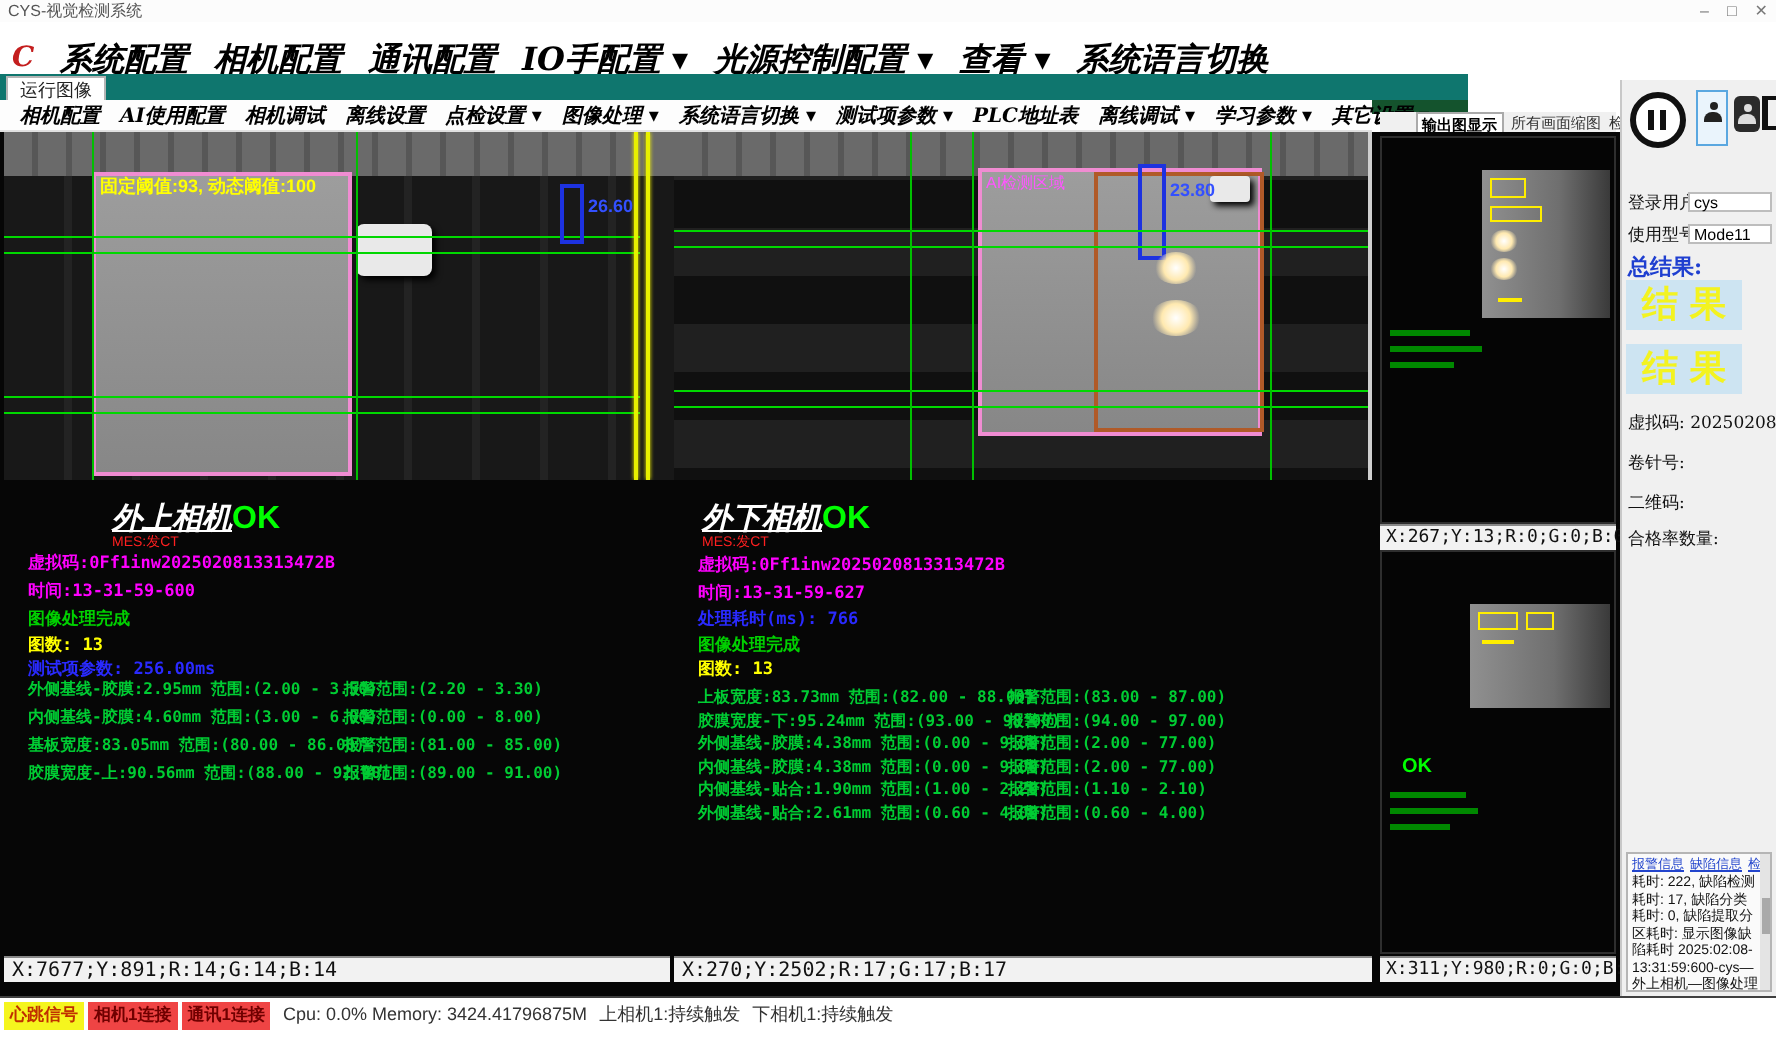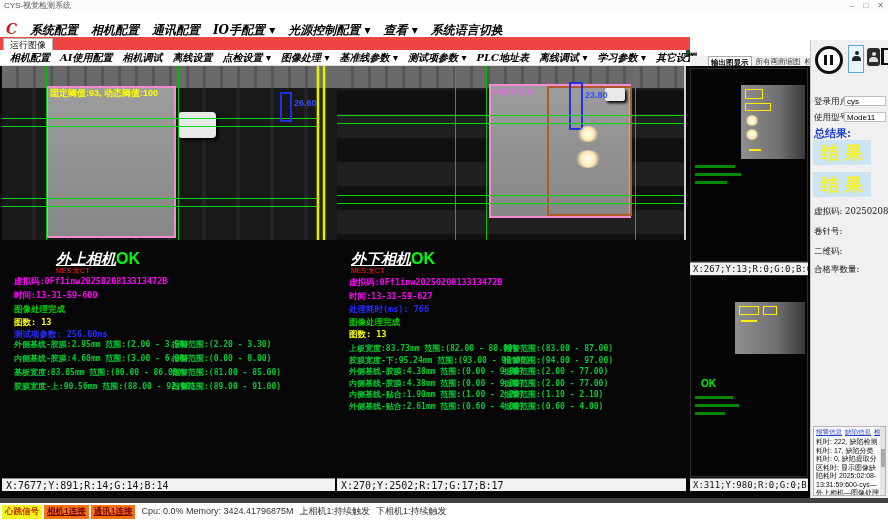--- a/index.html
+++ b/index.html
@@ -9,23 +9,23 @@
   
   .titlebar{position:absolute;left:0;top:12;width:888px;height:11px;background:#fcfcfc;
             font-size:8px;color:#555;line-height:11px;padding-left:4px;box-sizing:border-box;}
   .winbtns{position:absolute;right:4px;top:0;display:flex;gap:9px;font-size:8px;color:#777;}
   .winbtns span{cursor:default;}
   .menubar{position:absolute;left:0;top:23px;width:888px;height:14px;background:#fff;}
   .logo{position:absolute;left:6px;top:-2px;color:#c41e1e;font-family:"DejaVu Serif",serif;
         font-style:italic;font-weight:bold;font-size:14px;}
   .menu-items{position:absolute;left:30px;top:0;display:flex;gap:13px;
               font-family:"DejaVu Serif",serif;font-style:italic;font-weight:bold;
-              font-size:12px;color:#000;line-height:14px;white-space:nowrap;}
-  .tabrow{position:absolute;left:0;top:37px;width:690px;height:13px;background:#ef4444;
-          border-bottom:7px solid #14532d;}
+              font-size:16px;color:#000;line-height:14px;white-space:nowrap;}
+  .tabrow{position:absolute;left:0;top:37px;width:690px;height:13px;background:#0f766e;
+          border-bottom:7px solid #14532d;padding-left:44px;}
   .tab{position:absolute;left:3px;top:1px;padding:0 6px;height:12px;line-height:12px;
        font-size:9px;color:#222;background:#fff;border:1px solid #b5b5b5;border-bottom:none;}
   .toolbar{position:absolute;left:0;top:50px;width:686px;height:16px;background:#fdfdfd;
            border-bottom:1px solid #e0e0e0;display:flex;gap:10px;align-items:center;
            padding-left:10px;box-sizing:border-box;
            font-family:"DejaVu Serif",serif;font-style:italic;font-weight:bold;
            font-size:10px;color:#000;white-space:nowrap;}
   .grip{position:absolute;left:3px;top:52px;width:2px;height:11px;border-left:1px solid #bbb;
         border-right:1px solid #bbb;}
 
@@ -127,26 +127,26 @@
           border:1px solid #b5b5b5;box-sizing:border-box;overflow:hidden;}
   .log-tabs{display:flex;gap:3px;font-size:6.5px;color:#2244cc;text-decoration:underline;
             padding:1px 1px 0 2px;white-space:nowrap;}
   .log-text{font-size:7px;color:#111;line-height:8.5px;padding:1px 6px 0 2px;
             white-space:pre-wrap;word-break:break-all;}
   .log-scroll{position:absolute;right:0;top:0;width:5px;height:100%;background:#e4e4e4;}
   .log-scroll i{position:absolute;left:0.5px;top:22px;width:4px;height:18px;background:#a9a9a9;}
 
   
   .statusbar{position:absolute;left:0;top:498px;width:888px;height:23px;background:#fff;
-             border-top:5px solid #404040;display:flex;align-items:flex-start;padding-top:2px;
+             border-top:1px solid #404040;display:flex;align-items:flex-start;padding-top:2px;
              box-sizing:border-box;font-size:9px;color:#222;}
   .badges{display:flex;gap:2px;margin-left:2px;}
   .badge{padding:1px 3px;font-weight:bold;font-size:8.5px;}
   .b-warn{background:#f5f51e;color:#c03000;}
-  .b-err{background:#f97316;color:#700000;text-decoration:underline;}
+  .b-err{background:#ef4444;color:#700000;}
   .sb-text{margin-left:6px;white-space:nowrap;font-size:9px;color:#333;line-height:13px;}
 </style>
 </head>
 <body>
 
 <div id="app">
 
   <div class="titlebar">
     <span>CYS-视觉检测系统</span>
     <span class="winbtns">
@@ -174,21 +174,21 @@
   </div>
 
   <div class="grip"></div>
   <div class="toolbar">
       <div class="tool-item">相机配置</div>
       <div class="tool-item">AI使用配置</div>
       <div class="tool-item">相机调试</div>
       <div class="tool-item">离线设置</div>
       <div class="tool-item">点检设置 ▾</div>
       <div class="tool-item">图像处理 ▾</div>
-      <div class="tool-item">基准线参数 ▾</div>
+      <div class="tool-item">系统语言切换 ▾</div>
       <div class="tool-item">测试项参数 ▾</div>
       <div class="tool-item">PLC地址表</div>
       <div class="tool-item">离线调试 ▾</div>
       <div class="tool-item">学习参数 ▾</div>
       <div class="tool-item">其它设置 ▾</div>
     </div>
 
   <div class="thumb-tabs">
       <div class="ttab">输出图显示</div>
       <div class="ttab">所有画面缩图</div>

